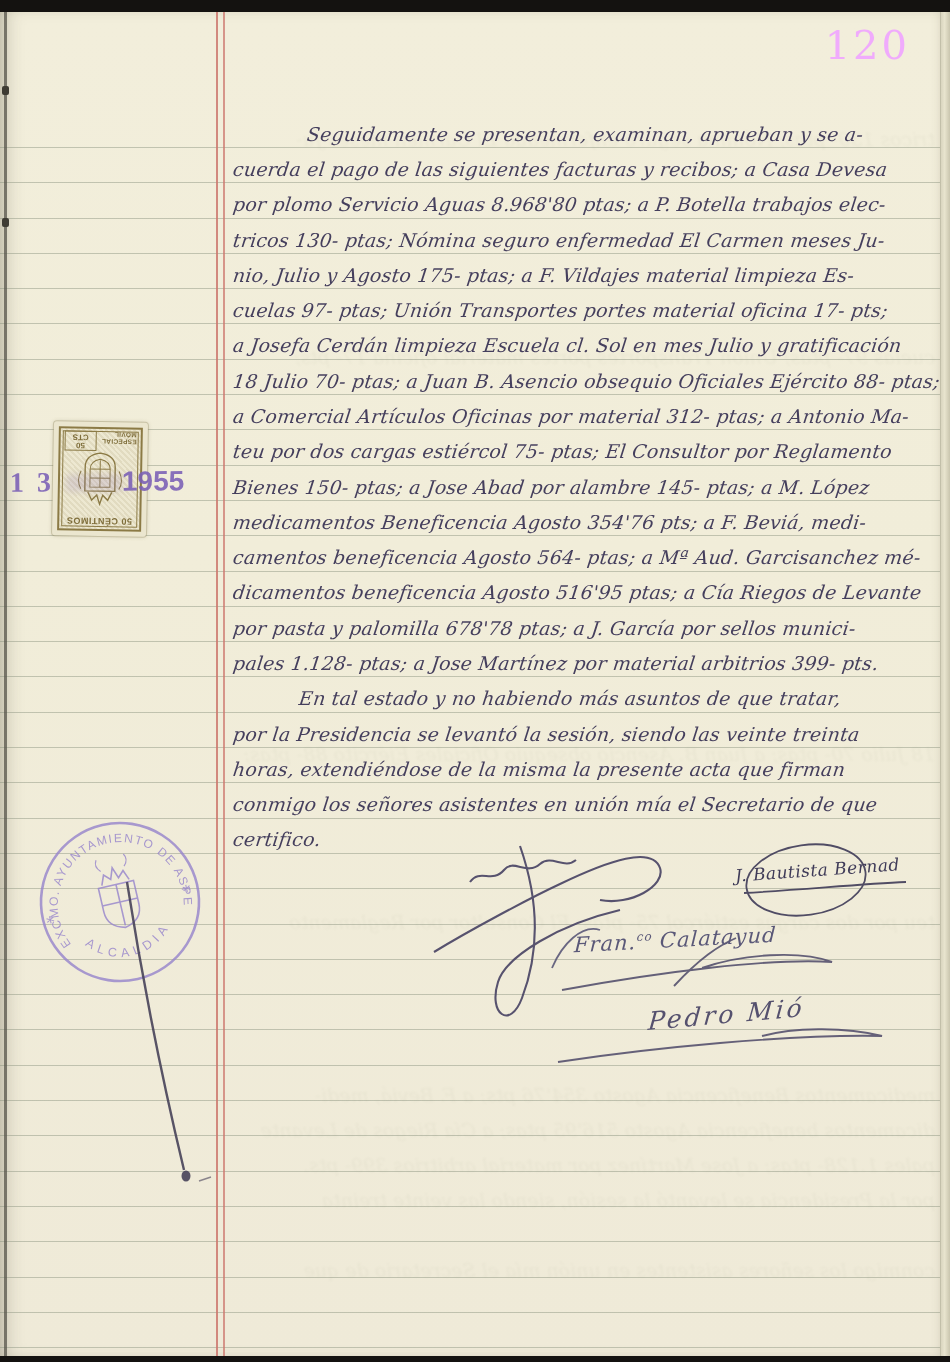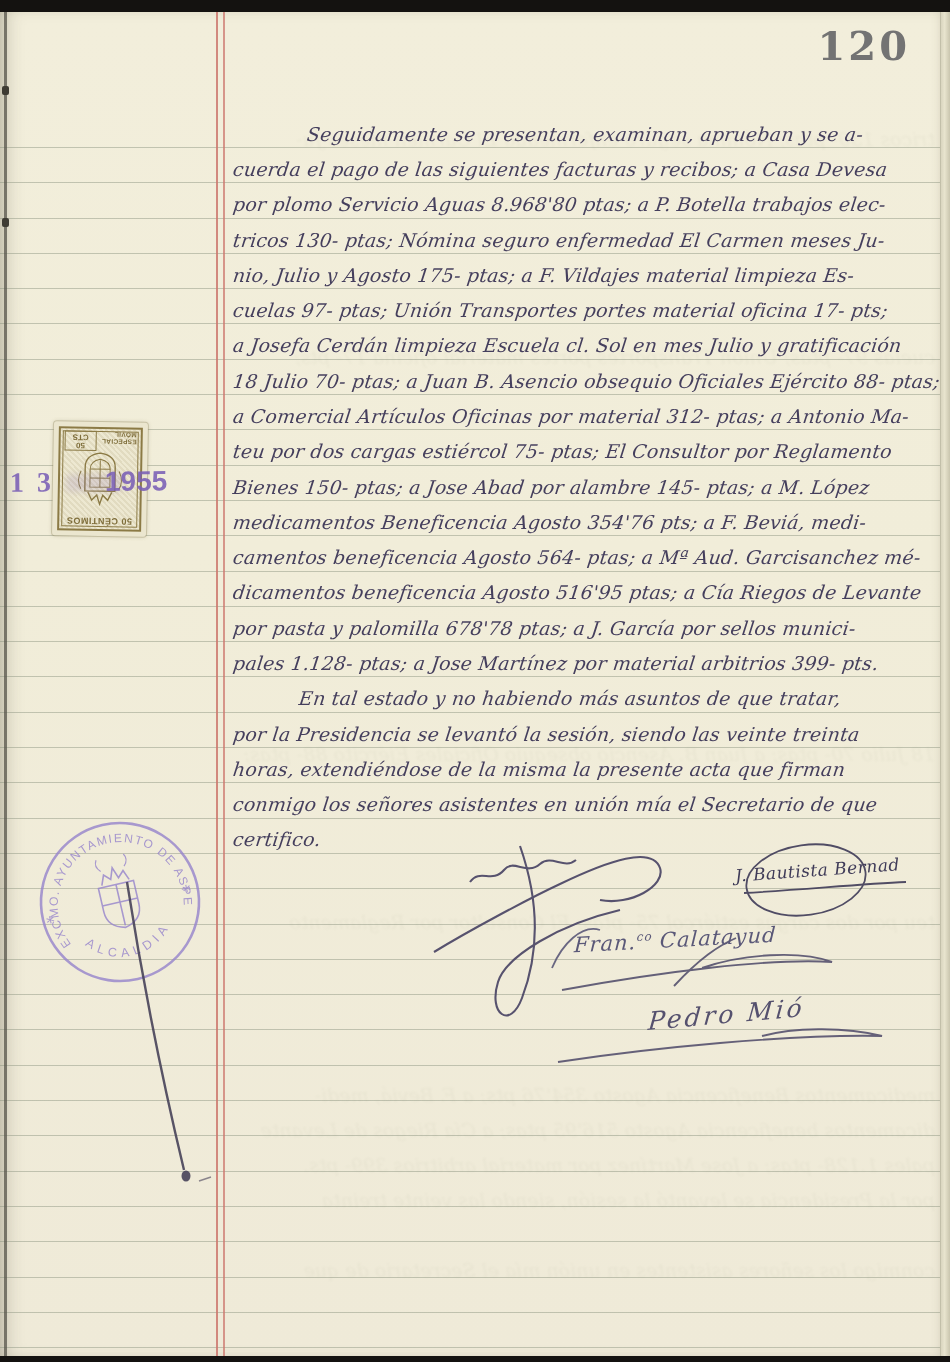--- a/index.html
+++ b/index.html
@@ -14,21 +14,21 @@
   .edge-line{position:absolute;right:9px;top:12px;width:1px;height:1344px;background:#c2bfa9;}
   
   .bind-line{position:absolute;left:4px;top:12px;width:3px;height:1344px;background:#57544b;opacity:.75;}
   .stitch{position:absolute;left:2px;width:7px;height:9px;background:#3e3b33;border-radius:2px;}
   
   .rules{position:absolute;left:0;top:147px;width:941px;height:1203px;
          background:repeating-linear-gradient(180deg, rgba(140,148,128,.48) 0 1px, transparent 1px 35.3px);}
   
   .margin-red{position:absolute;left:216px;top:12px;width:5px;height:1344px;
               border-left:2px solid rgba(205,120,110,.85);border-right:2px solid rgba(205,120,110,.75);}
-  .pagenum{position:absolute;right:40px;top:22px;font-weight:bold;font-size:40px;letter-spacing:3px;color:#737373;}
+  .pagenum{position:absolute;right:40px;top:22px;font-weight:normal;font-size:40px;letter-spacing:3px;color:#f0abfc;}
   
   .ms-line{position:absolute;left:231px;width:707px;height:35px;line-height:34px;
            font-style:italic;font-size:19px;letter-spacing:.2px;color:#453f5d;
            transform:skewX(-7deg);transform-origin:left bottom;white-space:nowrap;}
   .indent1{padding-left:74px;}
   .indent2{padding-left:66px;}
   
   .ghost{position:absolute;left:235px;width:700px;height:35px;line-height:34px;font-style:italic;
          font-size:19px;color:#767b63;opacity:.055;filter:blur(1.2px);transform:scaleX(-1);
          white-space:nowrap;pointer-events:none;}
@@ -43,21 +43,21 @@
   .fiscal .band-bot{position:absolute;bottom:9px;left:11px;right:11px;display:flex;align-items:flex-end;justify-content:space-between;}
   .fiscal .esp{font-family:"Liberation Sans",sans-serif;font-weight:bold;font-size:6.5px;color:#7f6e3b;letter-spacing:.3px;line-height:7px;width:42px;text-align:left;}
   .fiscal .cts{font-family:"Liberation Sans",sans-serif;font-weight:bold;font-size:8px;color:#7f6e3b;border:1px solid #8b7a45;
                padding:1px 2px;line-height:8px;text-align:center;}
   .fiscal svg{position:absolute;left:50%;top:50%;transform:translate(-50%,-52%);}
   
   .datestamp{position:absolute;left:8px;top:466px;width:180px;height:40px;z-index:5;
              font-family:"Liberation Sans",sans-serif;font-weight:bold;font-size:28px;color:#7a5fb6;
              transform:rotate(-.5deg);opacity:.88;}
   .datestamp .d{position:absolute;left:2px;letter-spacing:13px;font-family:Liberation Serif, serif;}
-  .datestamp .y{position:absolute;left:97px;text-align:right;}
+  .datestamp .y{position:absolute;left:114px;text-align:right;}
   .datestamp .smear{position:absolute;left:58px;top:8px;width:56px;height:18px;background:#7a5fb6;
                     opacity:.18;filter:blur(3px);border-radius:4px;}
   
   .roundstamp{position:absolute;left:34px;top:816px;width:172px;height:172px;opacity:.82;
               transform:rotate(-13deg);}
   
   .sigtext{position:absolute;font-style:italic;color:#3f3b58;white-space:nowrap;}
   .sig-bernad{left:735px;top:860px;font-size:17px;transform:rotate(-4deg);letter-spacing:.5px;}
   .sig-cala{left:574px;top:928px;font-size:21px;color:#5a5878;transform:rotate(-3deg) skewX(-6deg);letter-spacing:1px;}
   .sig-cala sup{font-size:12px;}

